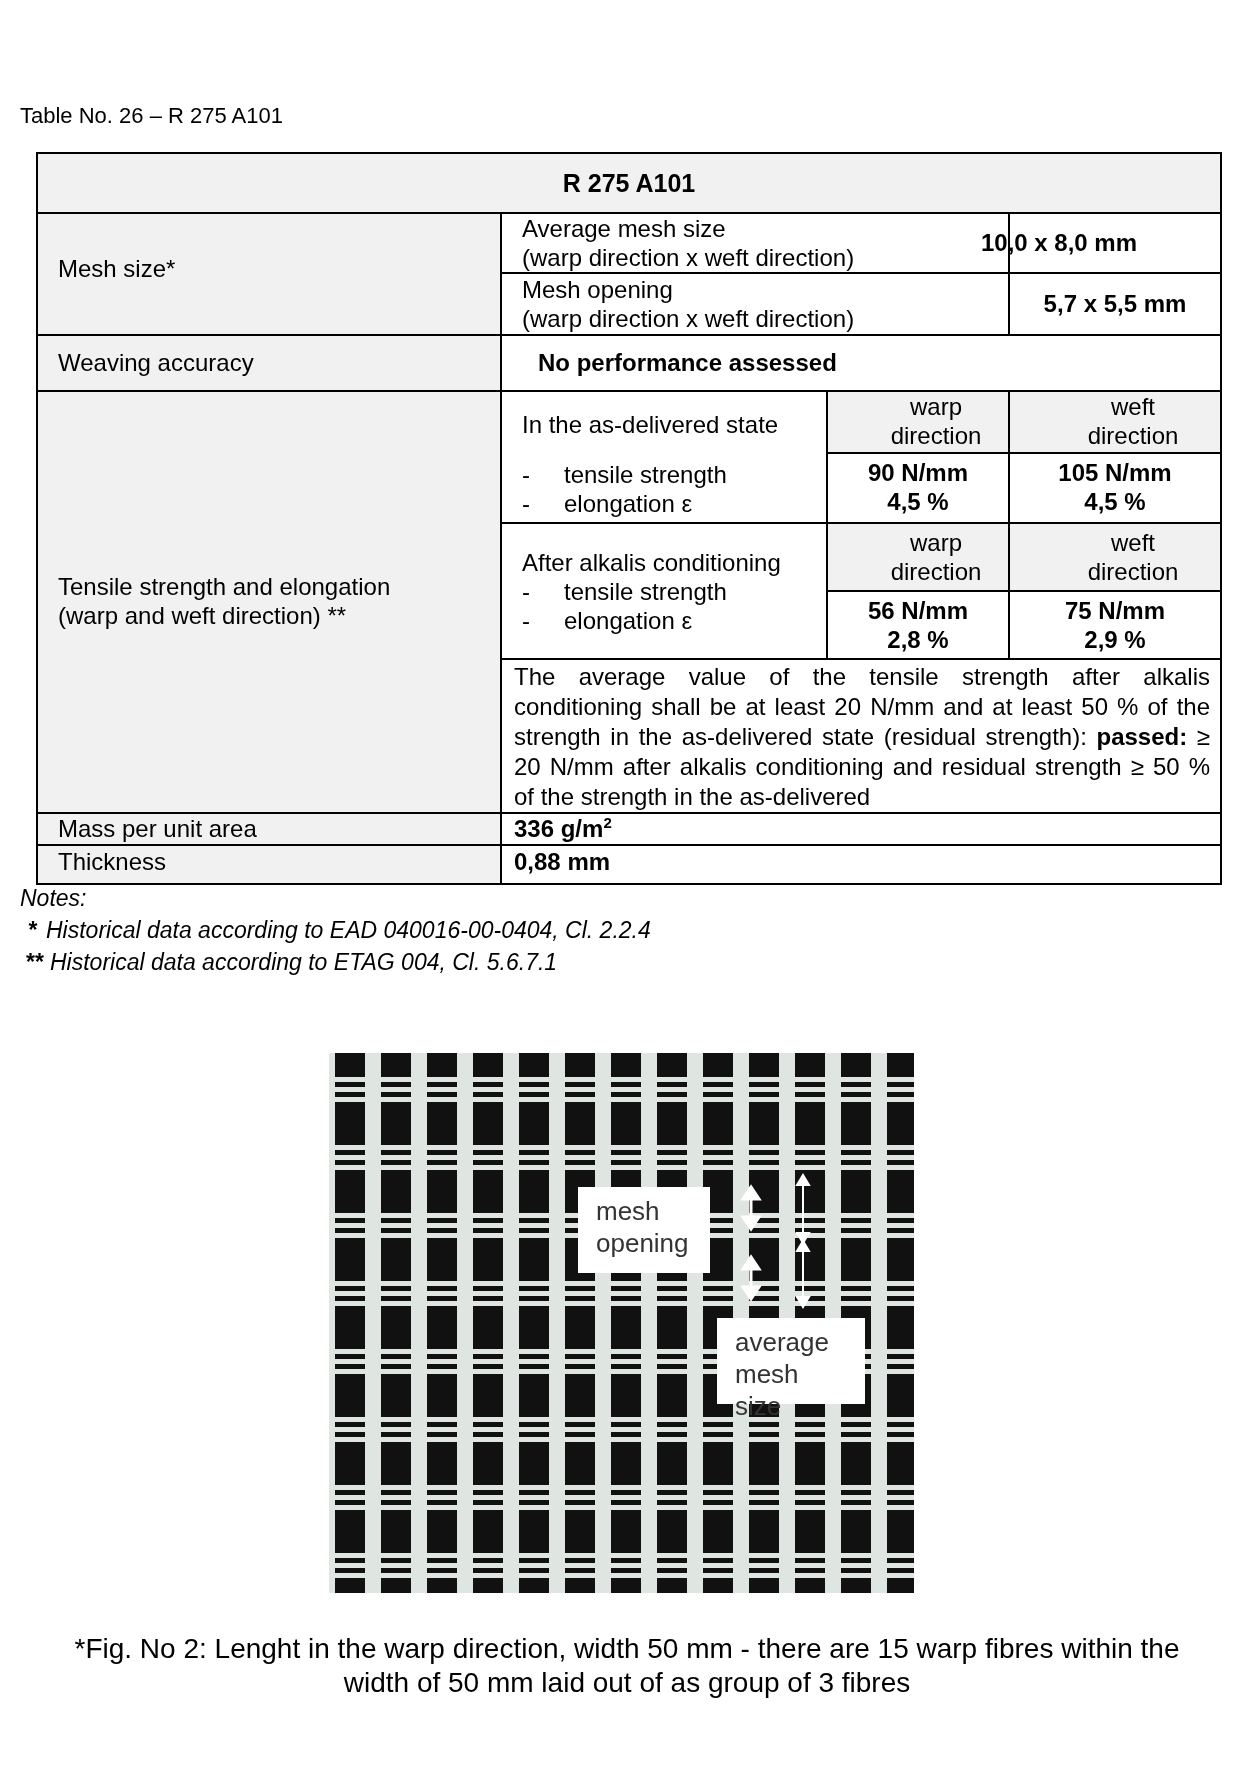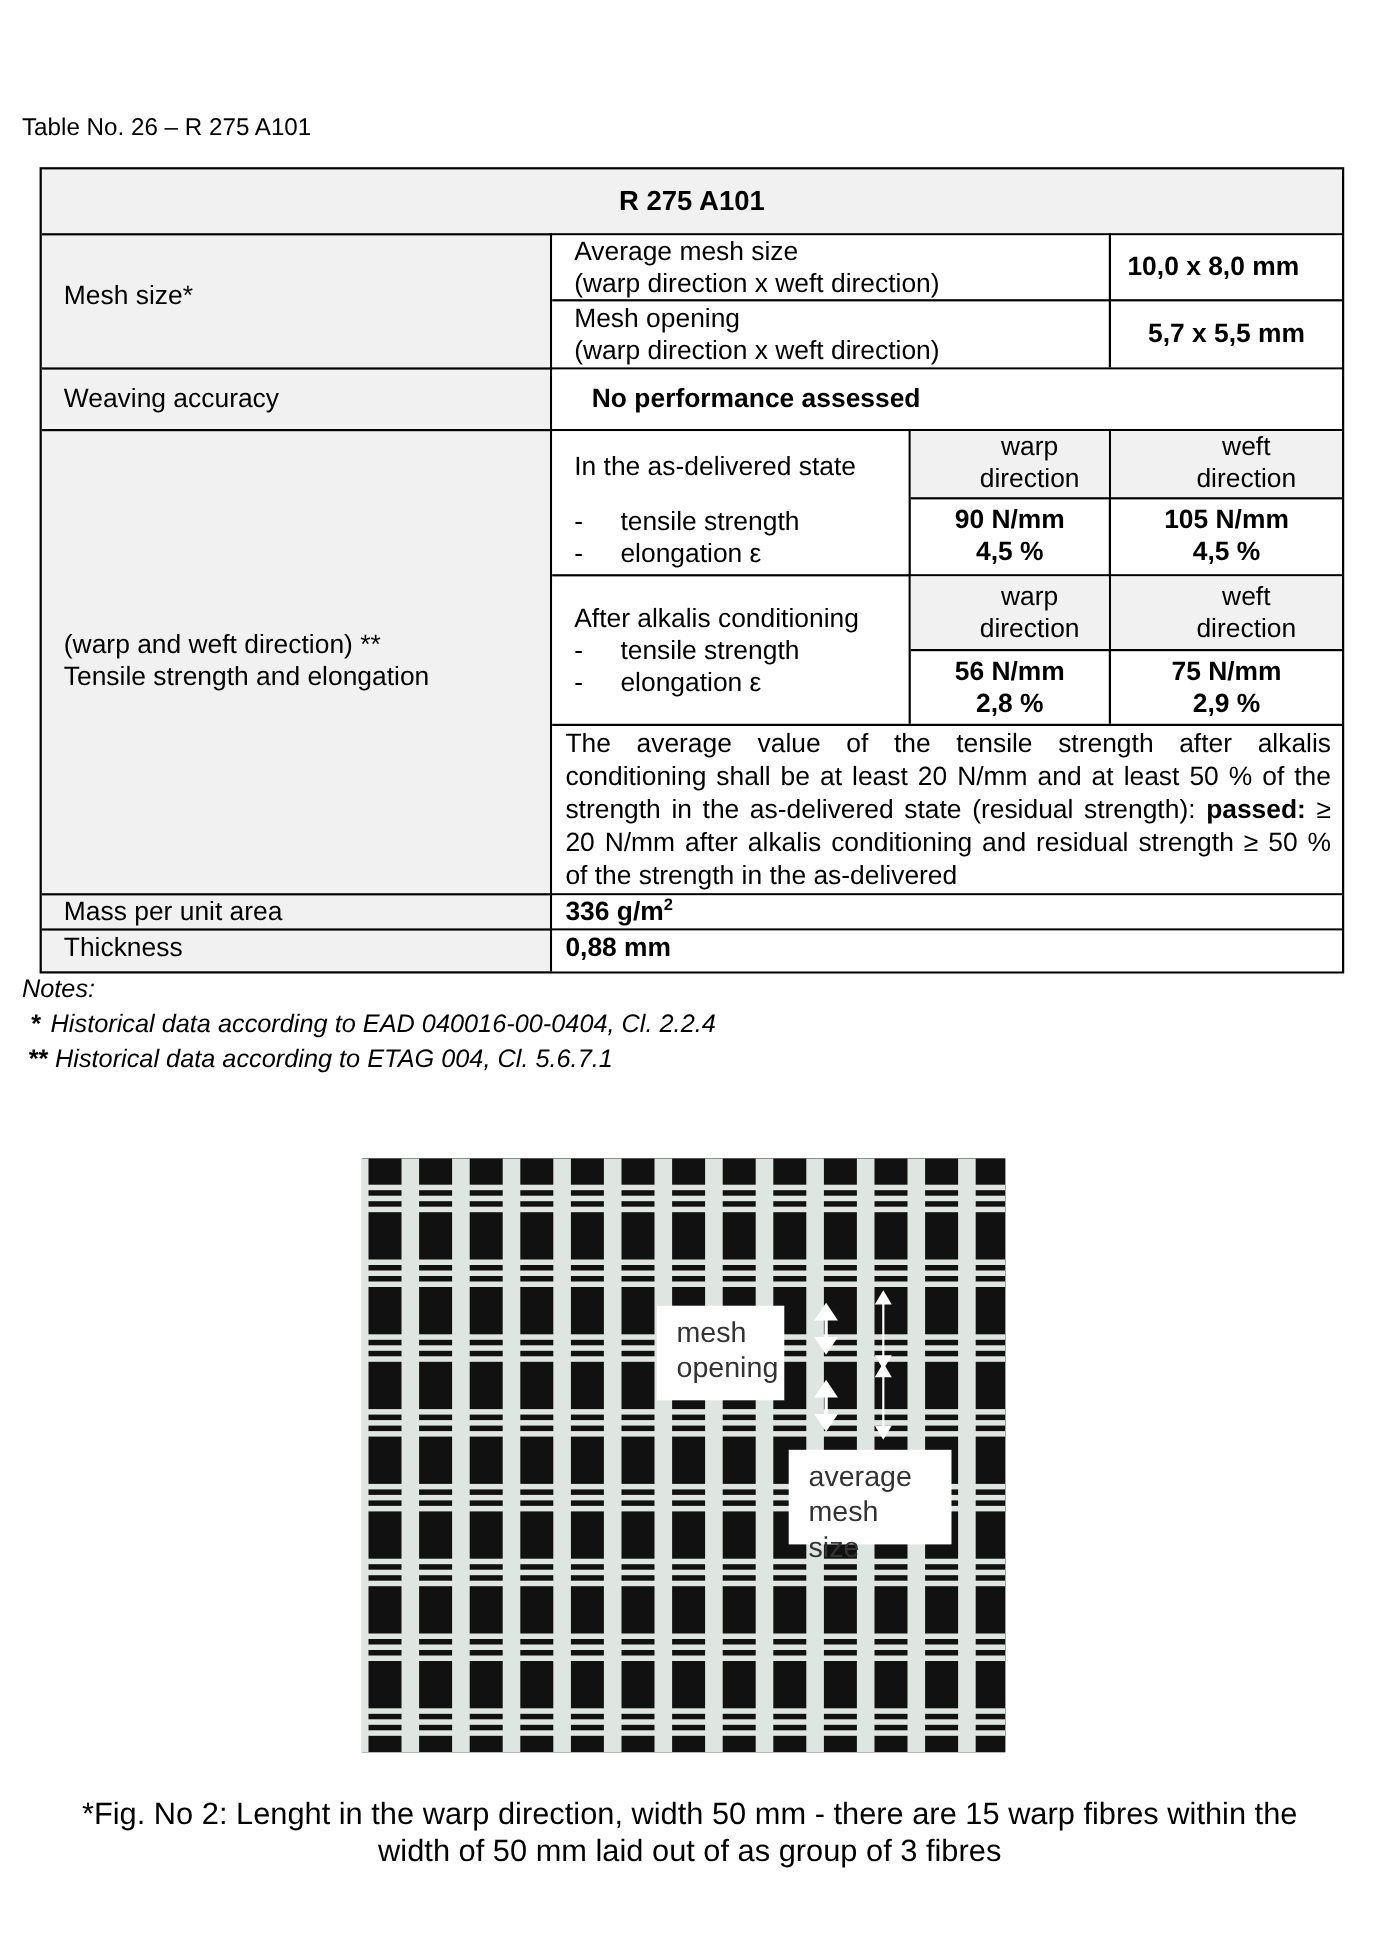--- a/index.html
+++ b/index.html
@@ -38,35 +38,35 @@
   <div class="vline" style="left:462px;top:58px;height:671px;"></div>
 
   <div class="cell" style="left:20px;top:100px;">Mesh size*</div>
   <div class="cell white" style="left:464px;top:60px;width:718px;height:120px;"></div>
   <div class="vline" style="left:970px;top:58px;height:122px;"></div>
   <div class="hline" style="left:464px;top:118px;width:718px;"></div>
   <div class="cell" style="left:484px;top:60px;">
     <div>Average mesh size</div>
     <div>(warp direction x weft direction)</div>
   </div>
-  <div class="cell bold center" style="left:960px;top:60px;width:210px;height:58px;line-height:58px;">10,0 x 8,0 mm</div>
+  <div class="cell bold center" style="left:916px;top:60px;width:210px;height:58px;line-height:58px;">10,0 x 8,0 mm</div>
   <div class="cell" style="left:484px;top:121px;">
     <div>Mesh opening</div>
     <div>(warp direction x weft direction)</div>
   </div>
   <div class="cell bold center" style="left:972px;top:120px;width:210px;height:60px;line-height:60px;">5,7 x 5,5 mm</div>
   <div class="hline" style="left:0;top:180px;width:1182px;"></div>
 
   <div class="cell" style="left:20px;top:182px;height:54px;line-height:54px;">Weaving accuracy</div>
   <div class="cell white bold" style="left:464px;top:182px;width:718px;height:54px;line-height:54px;padding-left:36px;">No performance assessed</div>
   <div class="hline" style="left:0;top:236px;width:1182px;"></div>
 
   <div class="cell" style="left:20px;top:418px;">
+    <div>Tensile strength and elongation</div>
     <div>(warp and weft direction) **</div>
-    <div>Tensile strength and elongation</div>
   </div>
 
   <div class="cell white" style="left:464px;top:238px;width:718px;height:420px;"></div>
   <div class="cell" style="left:484px;top:256px;">In the as-delivered state</div>
   <div class="cell" style="left:484px;top:306px;">
     <div><span>-</span><span style="display:inline-block;width:34px;"></span><span>tensile strength</span></div>
     <div><span>-</span><span style="display:inline-block;width:34px;"></span><span>elongation ε</span></div>
   </div>
   <div class="vline" style="left:788px;top:236px;height:268px;"></div>
   <div class="vline" style="left:970px;top:236px;height:268px;"></div>
@@ -170,21 +170,21 @@
       <rect x="0" y="364" width="585" height="5" fill="#dfe6e2"></rect>
       <rect x="0" y="374" width="585" height="5" fill="#dfe6e2"></rect>
       <rect x="0" y="384" width="585" height="5" fill="#dfe6e2"></rect>
       <rect x="0" y="432" width="585" height="5" fill="#dfe6e2"></rect>
       <rect x="0" y="442" width="585" height="5" fill="#dfe6e2"></rect>
       <rect x="0" y="452" width="585" height="5" fill="#dfe6e2"></rect>
       <rect x="0" y="500" width="585" height="5" fill="#dfe6e2"></rect>
       <rect x="0" y="510" width="585" height="5" fill="#dfe6e2"></rect>
       <rect x="0" y="520" width="585" height="5" fill="#dfe6e2"></rect>
     </svg>
-  <div class="fig-label" style="left:268px;top:134px;width:116px;height:86px;">
+  <div class="fig-label" style="left:249px;top:134px;width:132px;height:86px;">
     <div>mesh</div>
     <div>opening</div>
   </div>
   <div class="fig-label" style="left:388px;top:265px;width:148px;height:86px;">
     <div>average</div>
     <div>mesh size</div>
   </div>
   <svg style="position:absolute;left:0;top:0;" width="585" height="540">
     <g stroke="#fff" fill="#fff" stroke-width="3">
       <line x1="422" y1="140" x2="422" y2="170"></line>

